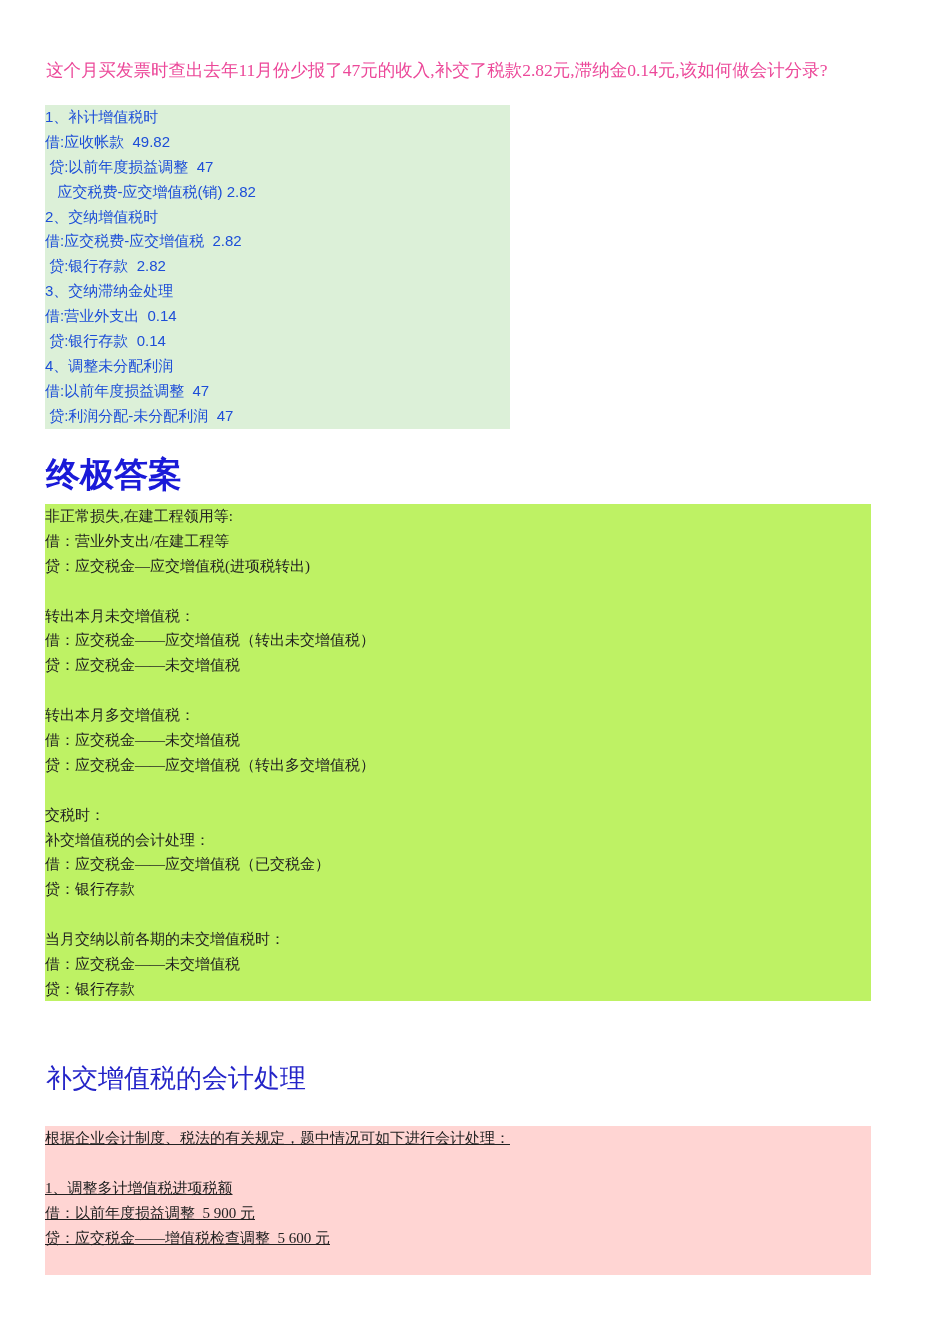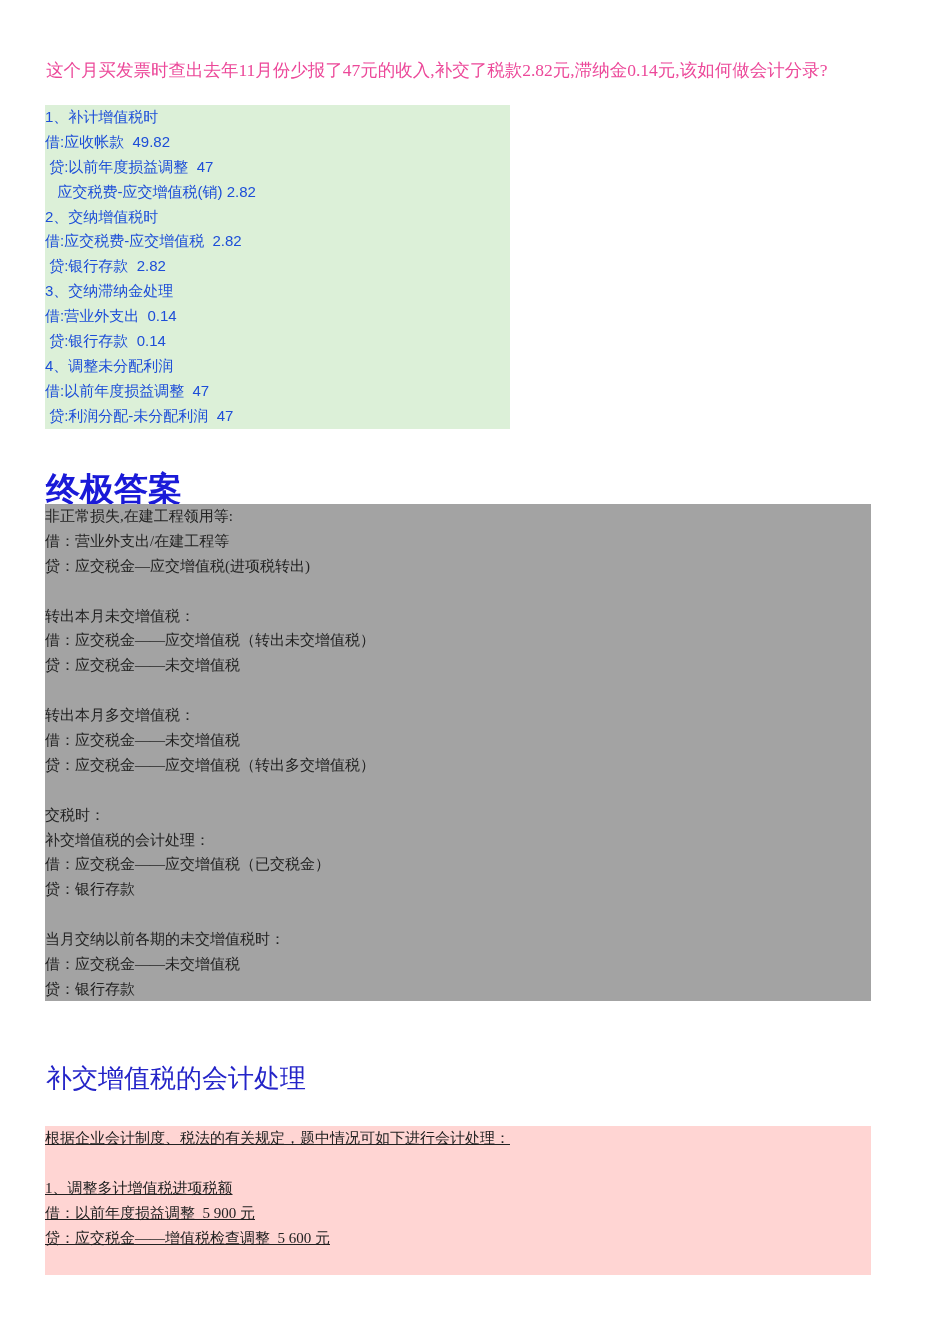--- a/index.html
+++ b/index.html
@@ -4,23 +4,23 @@
 <style>
   html, body { margin: 0; padding: 0; background: #ffffff; }
   body { width: 950px; height: 1344px; position: relative; overflow: hidden;
          font-family: "Liberation Serif", "DejaVu Serif", serif; color: #222; }
   .question { position: absolute; left: 46px; top: 58px; width: 840px;
               font-size: 17.5px; line-height: 24px; color: #ec4899; }
   .green-box { position: absolute; left: 45px; top: 105px; width: 465px; height: 324px;
                background: #dcf0d8; }
   .green-box .line { height: 24.9px; line-height: 24.9px; font-size: 15px;
                      font-family: "Liberation Sans", "DejaVu Sans", sans-serif; color: #1d4ed8; white-space: pre; }
-  .title-big { position: absolute; left: 46px; top: 467px; font-size: 34px; font-weight: bold;
+  .title-big { position: absolute; left: 46px; top: 452px; font-size: 34px; font-weight: bold;
                color: #1a1ad8; font-family: "DejaVu Sans", "Liberation Sans", sans-serif; line-height: 44px; }
-  .pink-box { position: absolute; left: 45px; top: 504px; width: 826px; height: 497px; background: #a3a3a3; }
+  .pink-box { position: absolute; left: 45px; top: 504px; width: 826px; height: 497px; background: #bef264; }
   .pink-box .line { height: 24.9px; line-height: 24.9px; font-size: 15px; color: #222; white-space: pre; }
   .title-medium { position: absolute; left: 46px; top: 1060px; font-size: 26px; color: #2424c8;
                   font-family: "DejaVu Sans", "Liberation Sans", sans-serif; line-height: 36px; }
   .pink-box2 { position: absolute; left: 45px; top: 1126px; width: 826px; height: 149px; background: #ffd5d3; }
   .pink-box2 .line { height: 24.9px; line-height: 24.9px; font-size: 15px; color: #222; white-space: pre; text-decoration: underline; }
 </style>
 </head>
 <body>
 
 <div class="question">这个月买发票时查出去年11月份少报了47元的收入,补交了税款2.82元,滞纳金0.14元,该如何做会计分录?</div>

